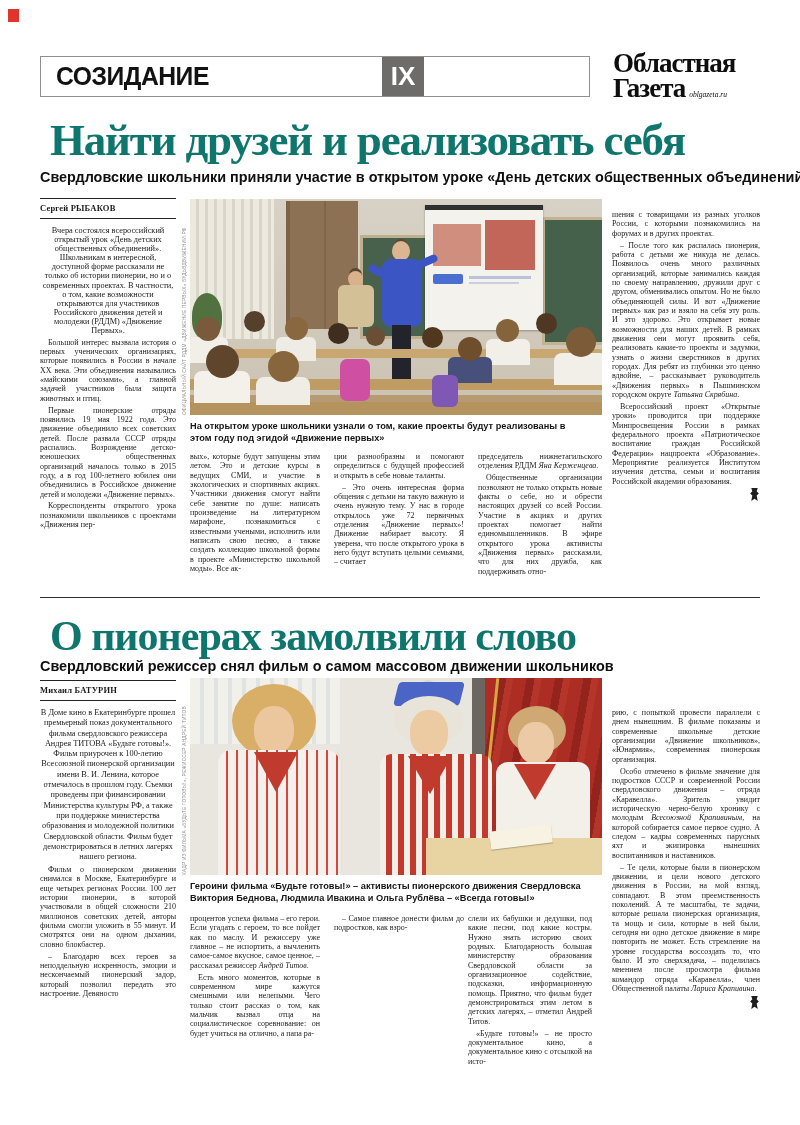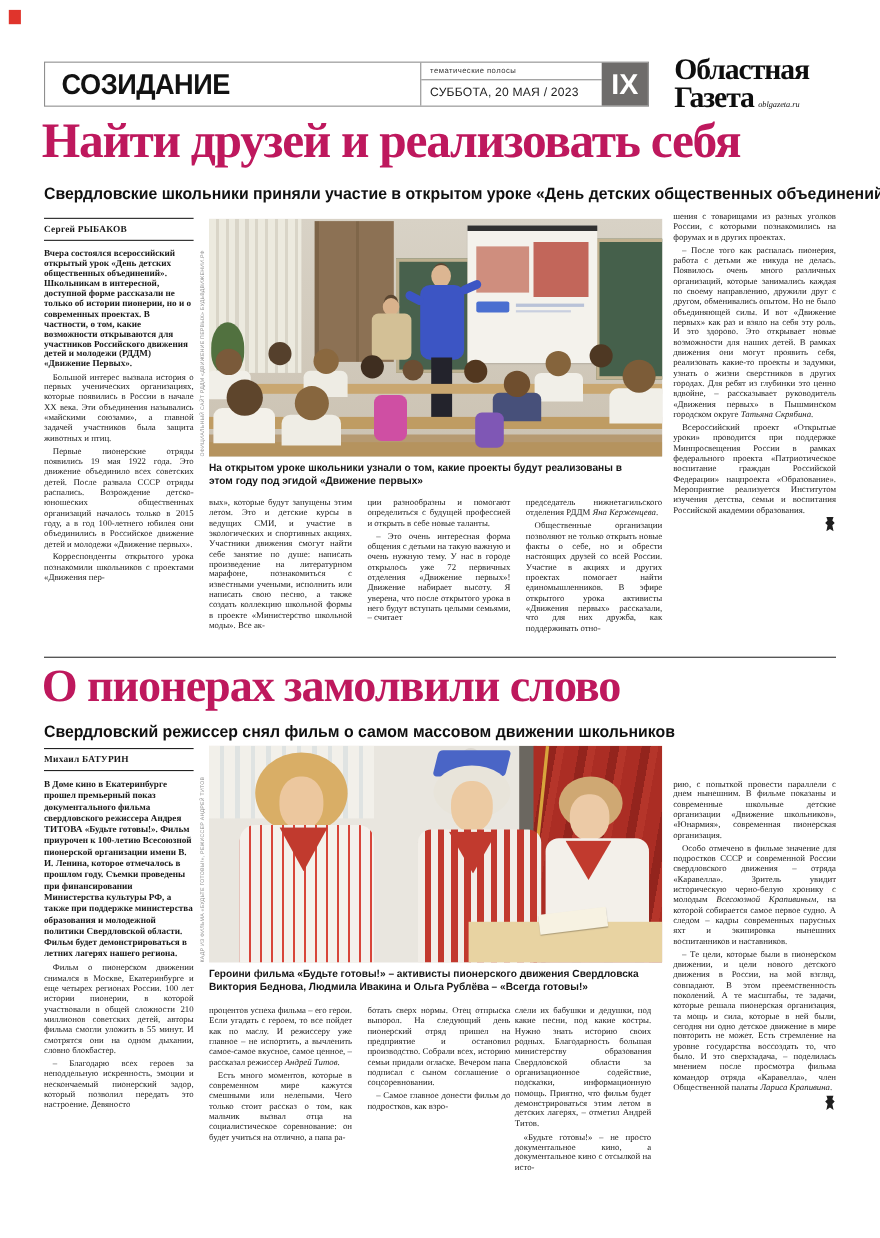--- a/index.html
+++ b/index.html
@@ -18,34 +18,34 @@
   .mh-mid{flex:1;border-left:1px solid #8f8f8f;display:flex;flex-direction:column}
   .mh-kicker{height:15px;border-bottom:1px solid #8f8f8f;font-size:7px;line-height:15px;padding-left:8px;letter-spacing:.4px;color:#333}
   .mh-date{flex:1;font-size:11px;line-height:23px;padding-left:8px;color:#222;letter-spacing:.2px}
   .mh-page{width:42px;background:#6e6c6b;color:#fff;font-weight:700;font-size:26px;line-height:39px;text-align:center}
   .logo{left:613px;top:50px;width:150px;color:#0e0e0e}
   .logo-l1{font-weight:700;font-size:27px;line-height:26px;letter-spacing:-1px}
   .logo-l2{font-weight:700;font-size:27px;line-height:24px;letter-spacing:-1px;display:flex;align-items:baseline;gap:4px}
   .logo-site{font-weight:400;font-style:italic;font-size:7.5px;letter-spacing:0}
 
   
-  .hl{margin:0;font-weight:600;color:#be185d;white-space:nowrap}
+  .hl{margin:12px;font-weight:600;color:#0f766e;white-space:nowrap}
   .hl1{left:38px;top:103px;font-size:45px;line-height:50px;letter-spacing:-1.2px}
   .hl2{left:38px;top:601px;font-size:42px;line-height:46px;letter-spacing:-1px}
   .sub{font-weight:700;font-size:15px;line-height:18px;color:#101010;white-space:nowrap}
   .sub span{display:inline-block;transform:scaleX(.96);transform-origin:left center}
   .sub1{left:40px;top:168px;width:724px}
   .sub2{left:40px;top:657px;width:724px}
 
   
   .col{position:absolute;font-size:8px;line-height:9.35px;text-align:justify;color:#1b1b1b}
   .col p{margin:0 0 2.5px}
   .col p.ind{text-indent:8px}
   .byline{border-top:1.5px solid #222;border-bottom:1px solid #222;padding:4px 0 5px;font-weight:700;font-size:8.5px;line-height:10px;letter-spacing:.2px;margin-bottom:7px;text-align:left}
-  .lede{font-weight:700;font-size:8.3px;line-height:9.1px;margin:0 0 8px;text-align:left}
+  .lede{font-weight:400;font-size:8.3px;line-height:9.1px;margin:0 0 8px;text-align:center}
   .lede.l2{line-height:10.3px}
   .nm{font-weight:400;font-style:italic}
   .endmark{text-align:right;margin-top:2px}
   .endmark svg{display:inline-block}
 
   .divider{left:40px;top:597px;width:720px;height:1px;background:#2f2f2f}
 
   
   .caption{position:absolute;font-family:"Liberation Sans","DejaVu Sans",sans-serif;font-weight:700;font-size:9.5px;line-height:12px;color:#161616;transform:scaleX(.97);transform-origin:left top;text-align:left}
   .credit{position:absolute;width:9px;overflow:hidden;font-family:"Liberation Sans","DejaVu Sans",sans-serif;font-size:4.8px;line-height:9px;color:#8e8e8e;writing-mode:vertical-rl;transform:rotate(180deg);letter-spacing:.2px;white-space:nowrap}
@@ -56,24 +56,20 @@
 </style>
 </head>
 <body>
 
 <div class="abs corner"></div>
 
 <header class="abs mh-box sans">
   <div class="mh-section">
       <span>СОЗИДАНИЕ</span>
     </div>
-  <div class="mh-mid">
-    <div class="mh-kicker">тематические полосы</div>
-    <div class="mh-date">СУББОТА, 20 МАЯ / 2023</div>
-  </div>
   <div class="mh-page">IX</div>
 </header>
 <div class="abs logo">
   <div class="logo-l1">Областная</div>
   <div class="logo-l2">
       <span>Газета</span>
       <span class="logo-site">oblgazeta.ru</span>
     </div>
 </div>
 
@@ -141,21 +137,21 @@
   <p>вых», которые будут запущены этим летом. Это и детские курсы в ведущих СМИ, и участие в экологических и спортивных акциях. Участники движения смогут найти себе занятие по душе: написать произведение на литературном марафоне, познакомиться с известными учеными, исполнить или написать свою песню, а также создать коллекцию школьной формы в проекте «Министерство школьной моды». Все ак-</p>
 </div>
 <div class="col" style="left:334px;top:452px;width:130px">
   <p>ции разнообразны и помогают определиться с будущей профессией и открыть в себе новые таланты.</p>
   <p class="ind">– Это очень интересная форма общения с детьми на такую важную и очень нужную тему. У нас в городе открылось уже 72 первичных отделения «Движение первых»! Движение набирает высоту. Я уверена, что после открытого урока в него будут вступать целыми семьями, – считает</p>
 </div>
 <div class="col" style="left:478px;top:452px;width:124px">
   <p><span>председатель нижнетагильского отделения РДДМ </span><b class="nm">Яна Керженцева</b><span>.</span></p>
   <p class="ind">Общественные организации позволяют не только открыть новые факты о себе, но и обрести настоящих друзей со всей России. Участие в акциях и других проектах помогает найти единомышленников. В эфире открытого урока активисты «Движения первых» рассказали, что для них дружба, как поддерживать отно-</p>
 </div>
-<div class="col" style="left:612px;top:192px;width:148px">
+<div class="col" style="left:612px;top:210px;width:148px">
   <p>шения с товарищами из разных уголков России, с которыми познакомились на форумах и в других проектах.</p>
   <p class="ind"><span>– После того как распалась пионерия, работа с детьми же никуда не делась. Появилось очень много различных организаций, которые занимались каждая по своему направлению, дружили друг с другом, обменивались опытом. Но не было объединяющей силы. И вот «Движение первых» как раз и взяло на себя эту роль. И это здорово. Это открывает новые возможности для наших детей. В рамках движения они могут проявить себя, реализовать какие-то проекты и задумки, узнать о жизни сверстников в других городах. Для ребят из глубинки это ценно вдвойне, – рассказывает руководитель «Движения первых» в Пышминском городском округе </span><b class="nm">Татьяна Скрябина</b><span>.</span></p>
   <p class="ind">Всероссийский проект «Открытые уроки» проводится при поддержке Минпросвещения России в рамках федерального проекта «Патриотическое воспитание граждан Российской Федерации» нацпроекта «Образование». Мероприятие реализуется Институтом изучения детства, семьи и воспитания Российской академии образования.</p>
   <div class="endmark"><svg width="11" height="13" viewBox="0 0 10 12">
         <path d="M2 0h6L7 3l2 2-2 2 1 5-3-2-3 2 1-5-2-2 2-2z" fill="#1f1f1f"></path>
       </svg></div>
 </div>
 
 <div class="abs divider"></div>
 
@@ -196,21 +192,20 @@
   <div class="ph" style="left:300px;top:150px;width:62px;height:18px;background:#f7f2e2;transform:rotate(-7deg);box-shadow:0 1px 1px rgba(0,0,0,.25)"></div>
 </div>
 <div class="credit" style="left:180px;top:678px;height:197px">КАДР ИЗ ФИЛЬМА «БУДЬТЕ ГОТОВЫ!», РЕЖИССЕР АНДРЕЙ ТИТОВ</div>
 <div class="caption" style="left:190px;top:880px;width:404px">Героини фильма «Будьте готовы!» – активисты пионерского движения Свердловска Виктория Беднова, Людмила Ивакина и Ольга Рублёва – «Всегда готовы!»</div>
 
 <div class="col" style="left:190px;top:914px;width:130px">
   <p><span>процентов успеха фильма – его герои. Если угадать с героем, то все пойдет как по маслу. И режиссеру уже главное – не испортить, а вычленить самое-самое вкусное, самое ценное, – рассказал режиссер </span><b class="nm">Андрей Титов</b><span>.</span></p>
   <p class="ind">Есть много моментов, которые в современном мире кажутся смешными или нелепыми. Чего только стоит рассказ о том, как мальчик вызвал отца на социалистическое соревнование: он будет учиться на отлично, а папа ра-</p>
 </div>
 <div class="col" style="left:334px;top:914px;width:130px">
-  <p>ботать сверх нормы. Отец отпрыска выпорол. На следующий день пионерский отряд пришел на предприятие и остановил производство. Собрали всех, историю семьи придали огласке. Вечером папа подписал с сыном соглашение о соцсоревновании.</p>
   <p class="ind">– Самое главное донести фильм до подростков, как взро-</p>
 </div>
 <div class="col" style="left:468px;top:914px;width:124px">
   <p>слели их бабушки и дедушки, под какие песни, под какие костры. Нужно знать историю своих родных. Благодарность большая министерству образования Свердловской области за организационное содействие, подсказки, информационную помощь. Приятно, что фильм будет демонстрироваться этим летом в детских лагерях, – отметил Андрей Титов.</p>
   <p class="ind">«Будьте готовы!» – не просто документальное кино, а документальное кино с отсылкой на исто-</p>
 </div>
 <div class="col" style="left:612px;top:708px;width:148px">
   <p>рию, с попыткой провести параллели с днем нынешним. В фильме показаны и современные школьные детские организации «Движение школьников», «Юнармия», современная пионерская организация.</p>
   <p class="ind"><span>Особо отмечено в фильме значение для подростков СССР и современной России свердловского движения – отряда «Каравелла». Зритель увидит историческую черно-белую хронику с молодым </span><b class="nm">Всесоюзной Крапивиным</b><span>, на которой собирается самое первое судно. А следом – кадры современных парусных яхт и экипировка нынешних воспитанников и наставников.</span></p>
   <p class="ind"><span>– Те цели, которые были в пионерском движении, и цели нового детского движения в России, на мой взгляд, совпадают. В этом преемственность поколений. А те масштабы, те задачи, которые решала пионерская организация, та мощь и сила, которые в ней были, сегодня ни одно детское движение в мире повторить не может. Есть стремление на уровне государства воссоздать то, что было. И это сверхзадача, – поделилась мнением после просмотра фильма командор отряда «Каравелла», член Общественной палаты </span><b class="nm">Лариса Крапивина</b><span>.</span></p>

